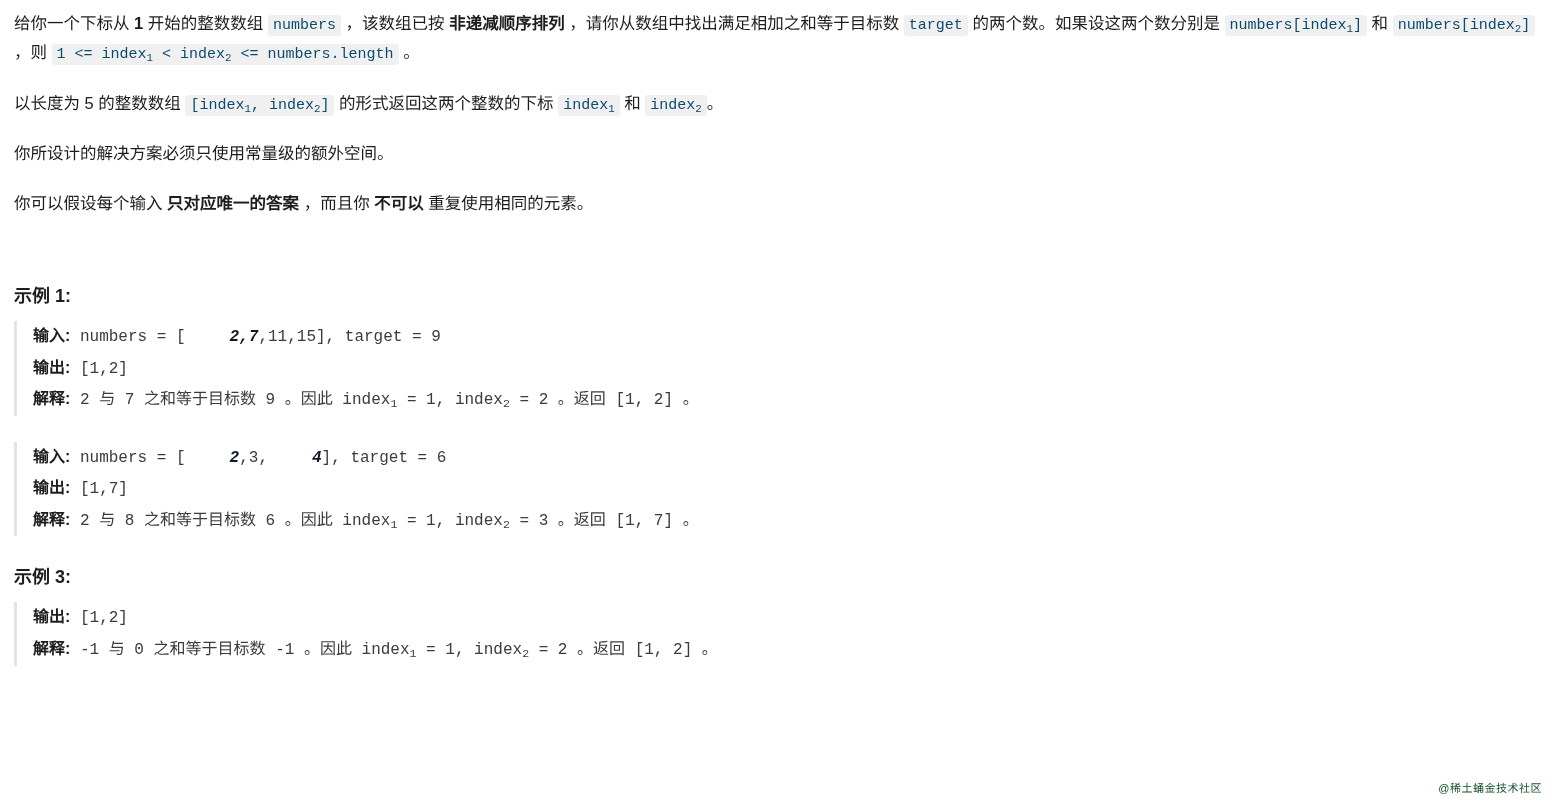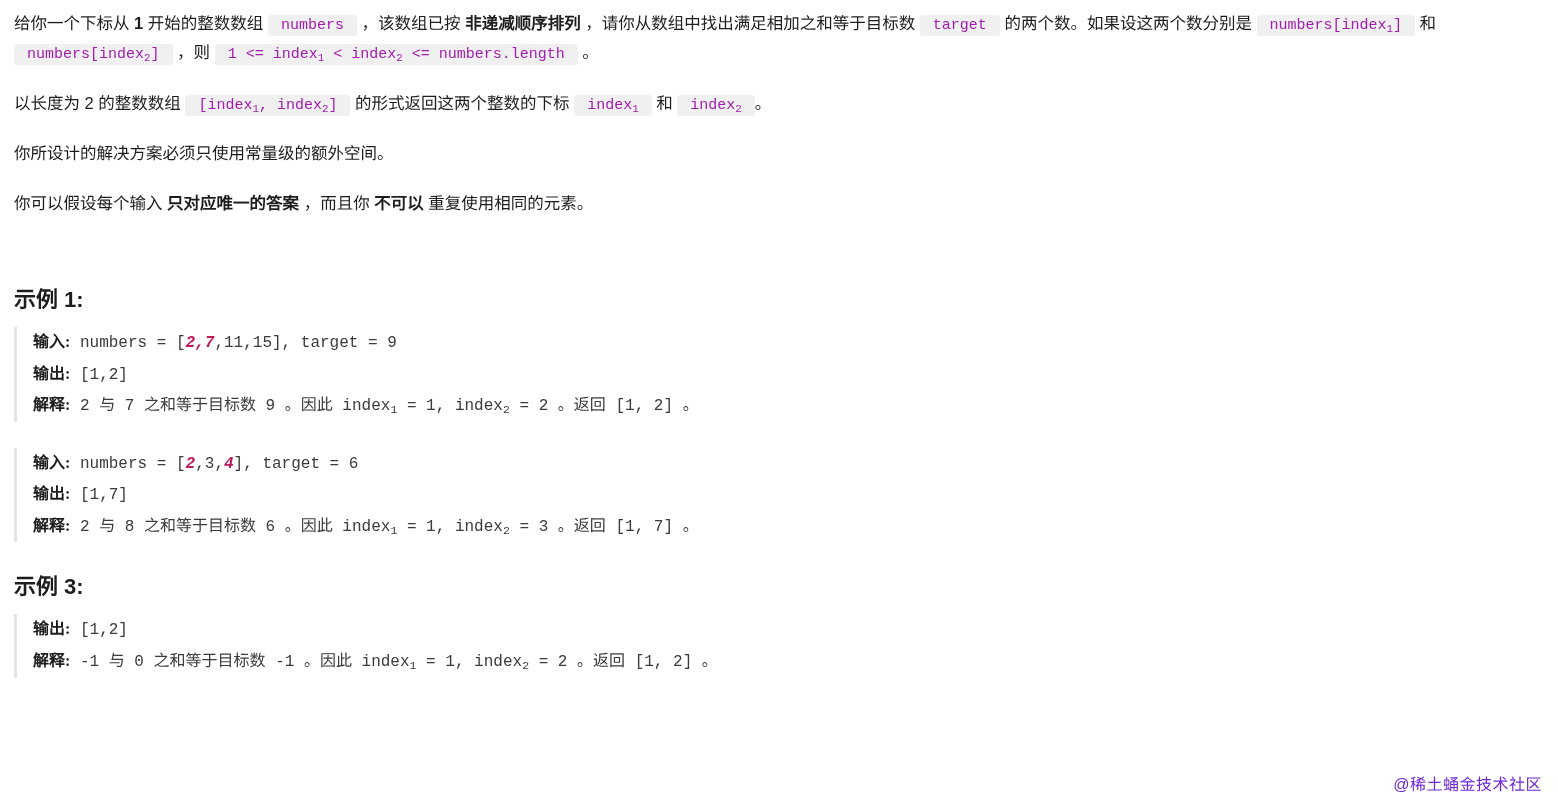--- a/index.html
+++ b/index.html
@@ -24,74 +24,75 @@
   p.para {
     margin: 0 0 22px 0;
     line-height: 1.65;
     font-size: 16.5px;
     color: #1d1d1f;
   }
   code.inline {
     font-family: "Liberation Mono", "DejaVu Sans Mono", monospace;
     background: #f0f0f0;
     border-radius: 3px;
-    padding: 2px 13px;
+    padding: 2px 5px;
     font-size: 15px;
-    color: #a21caf;
+    color: #0c4a6e;
     white-space: pre;
   }
   b.strong { font-weight: bold; color: #1d1d1f; }
   .sub { font-size: 0.72em; vertical-align: -0.28em; }
 
   h3.ex-title {
-    font-size: 22px;
+    font-size: 18px;
     font-weight: bold;
     margin: 0 0 14px 0;
     color: #1d1d1f;
   }
   .spacer { height: 42px; }
   .ex-block {
     border-left: 3px solid #e3e3e3;
     padding: 0 0 0 16px;
     margin: 0 0 26px 0;
   }
   .ex-line {
     font-family: "Liberation Mono", "DejaVu Sans Mono", monospace;
     font-size: 16px;
     color: #3b3b3b;
     line-height: 1.85;
     white-space: pre-wrap;
   }
   .ex-line .lbl {
-    font-family: Liberation Serif, serif;
+    font-family: Liberation Sans, sans-serif;
     font-weight: bold;
     color: #1d1d1f;
   }
   .ex-line .hl {
     font-weight: bold;
     font-style: italic;
-    color: #be185d;
+    color: #0f172a;
+    margin-left: 44px;
   }
   .watermark {
     position: absolute;
     right: 16px;
     bottom: 6px;
-    font-size: 16px;
-    color: #6d28d9;
+    font-size: 11px;
+    color: #14532d;
     letter-spacing: 0.5px;
   }
 </style>
 </head>
 <body>
 
 <div class="page">
 
   <p class="para"><span>给你一个下标从 </span><b class="strong">1</b><span> 开始的整数数组 </span><code class="inline">numbers</code><span> ，该数组已按 </span><b class="strong">非递减顺序排列</b><span> ，请你从数组中找出满足相加之和等于目标数 </span><code class="inline">target</code><span> 的两个数。如果设这两个数分别是 </span><code class="inline"><span>numbers[index</span><span class="sub">1</span><span>]</span></code><span> 和 </span><code class="inline"><span>numbers[index</span><span class="sub">2</span><span>]</span></code><span> ，则 </span><code class="inline"><span>1 &lt;= index</span><span class="sub">1</span><span> &lt; index</span><span class="sub">2</span><span> &lt;= numbers.length</span></code><span> 。</span></p>
 
-  <p class="para"><span>以长度为 2 的整数数组 </span><code class="inline"><span>[index</span><span class="sub">1</span><span>, index</span><span class="sub">2</span><span>]</span></code><span> 的形式返回这两个整数的下标 </span><code class="inline"><span>index</span><span class="sub">1</span></code><span> 和 </span><code class="inline"><span>index</span><span class="sub">2</span></code><span>。</span></p>
+  <p class="para"><span>以长度为 5 的整数数组 </span><code class="inline"><span>[index</span><span class="sub">1</span><span>, index</span><span class="sub">2</span><span>]</span></code><span> 的形式返回这两个整数的下标 </span><code class="inline"><span>index</span><span class="sub">1</span></code><span> 和 </span><code class="inline"><span>index</span><span class="sub">2</span></code><span>。</span></p>
 
   <p class="para"><span>你所设计的解决方案必须只使用常量级的额外空间。</span></p>
 
   <p class="para"><span>你可以假设每个输入 </span><b class="strong">只对应唯一的答案</b><span> ，而且你 </span><b class="strong">不可以</b><span> 重复使用相同的元素。</span></p>
 
   <div class="spacer"></div>
 
   <h3 class="ex-title">示例 1:</h3>
   <div class="ex-block">
     <div class="ex-line"><span class="lbl">输入:</span><span> numbers = [</span><span class="hl">2,7</span><span>,11,15], target = 9</span></div>

